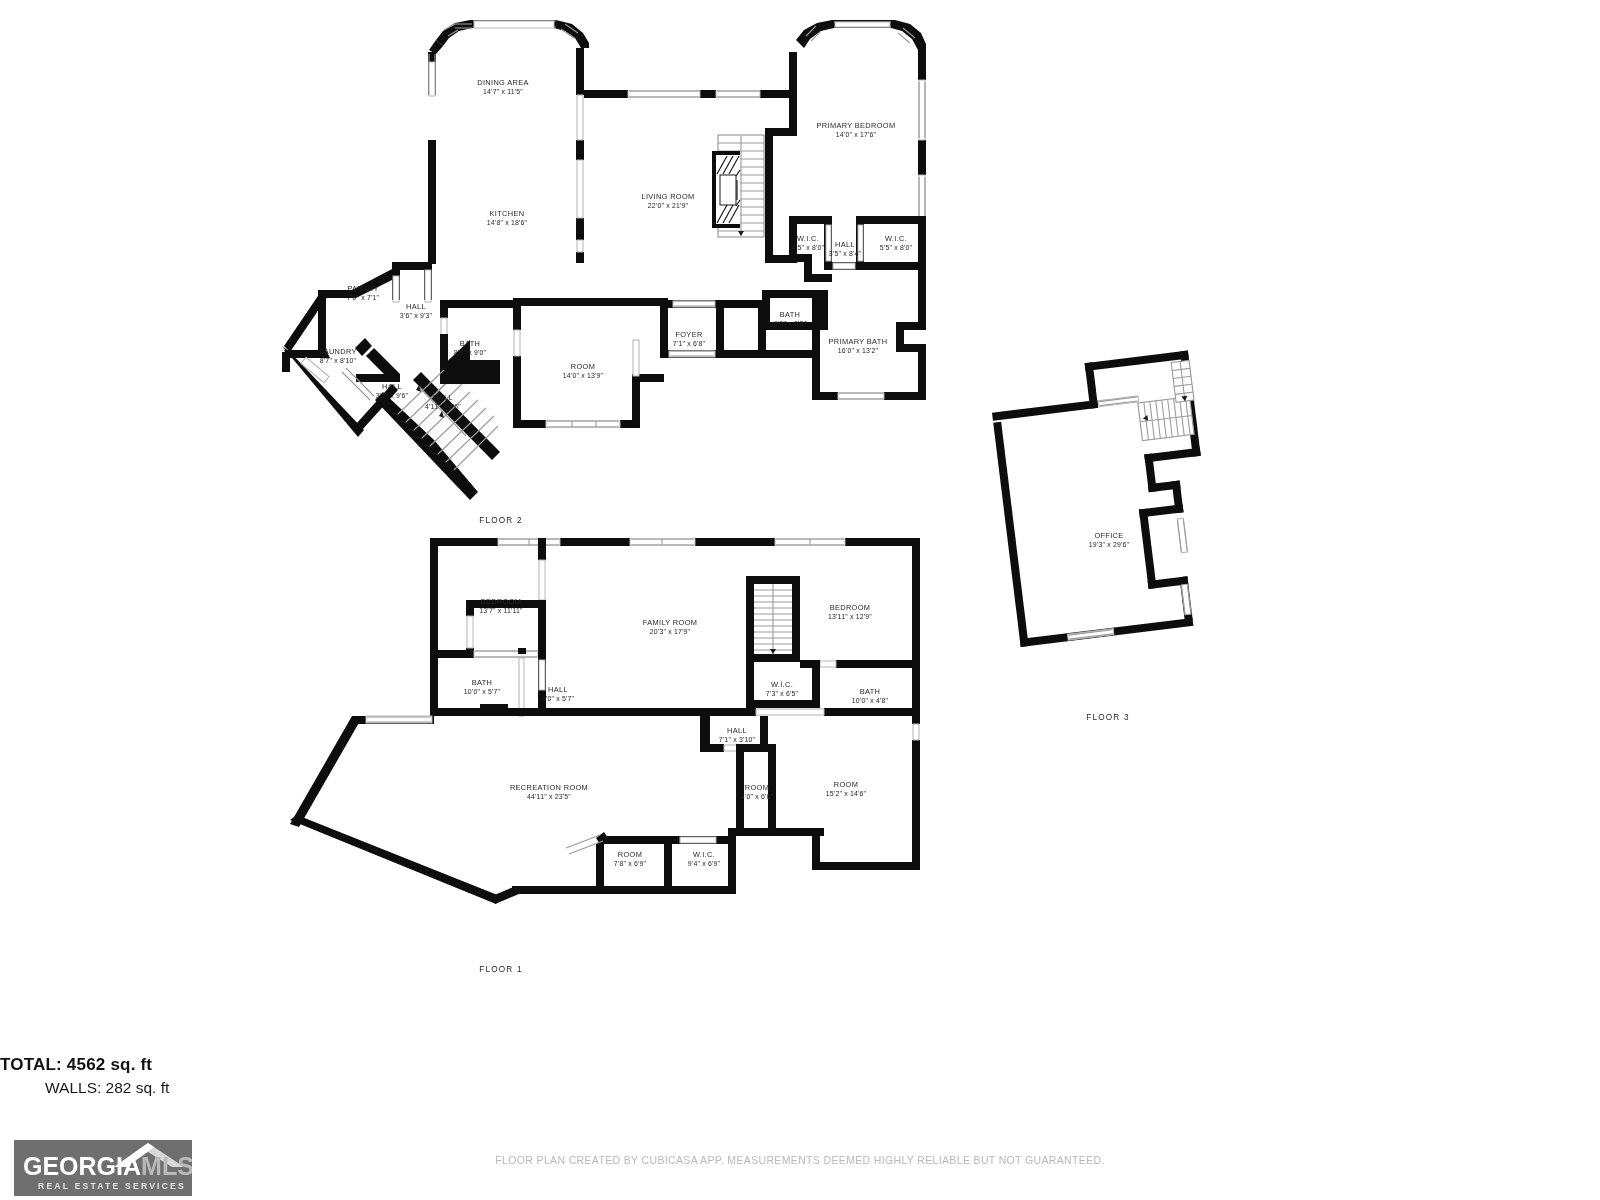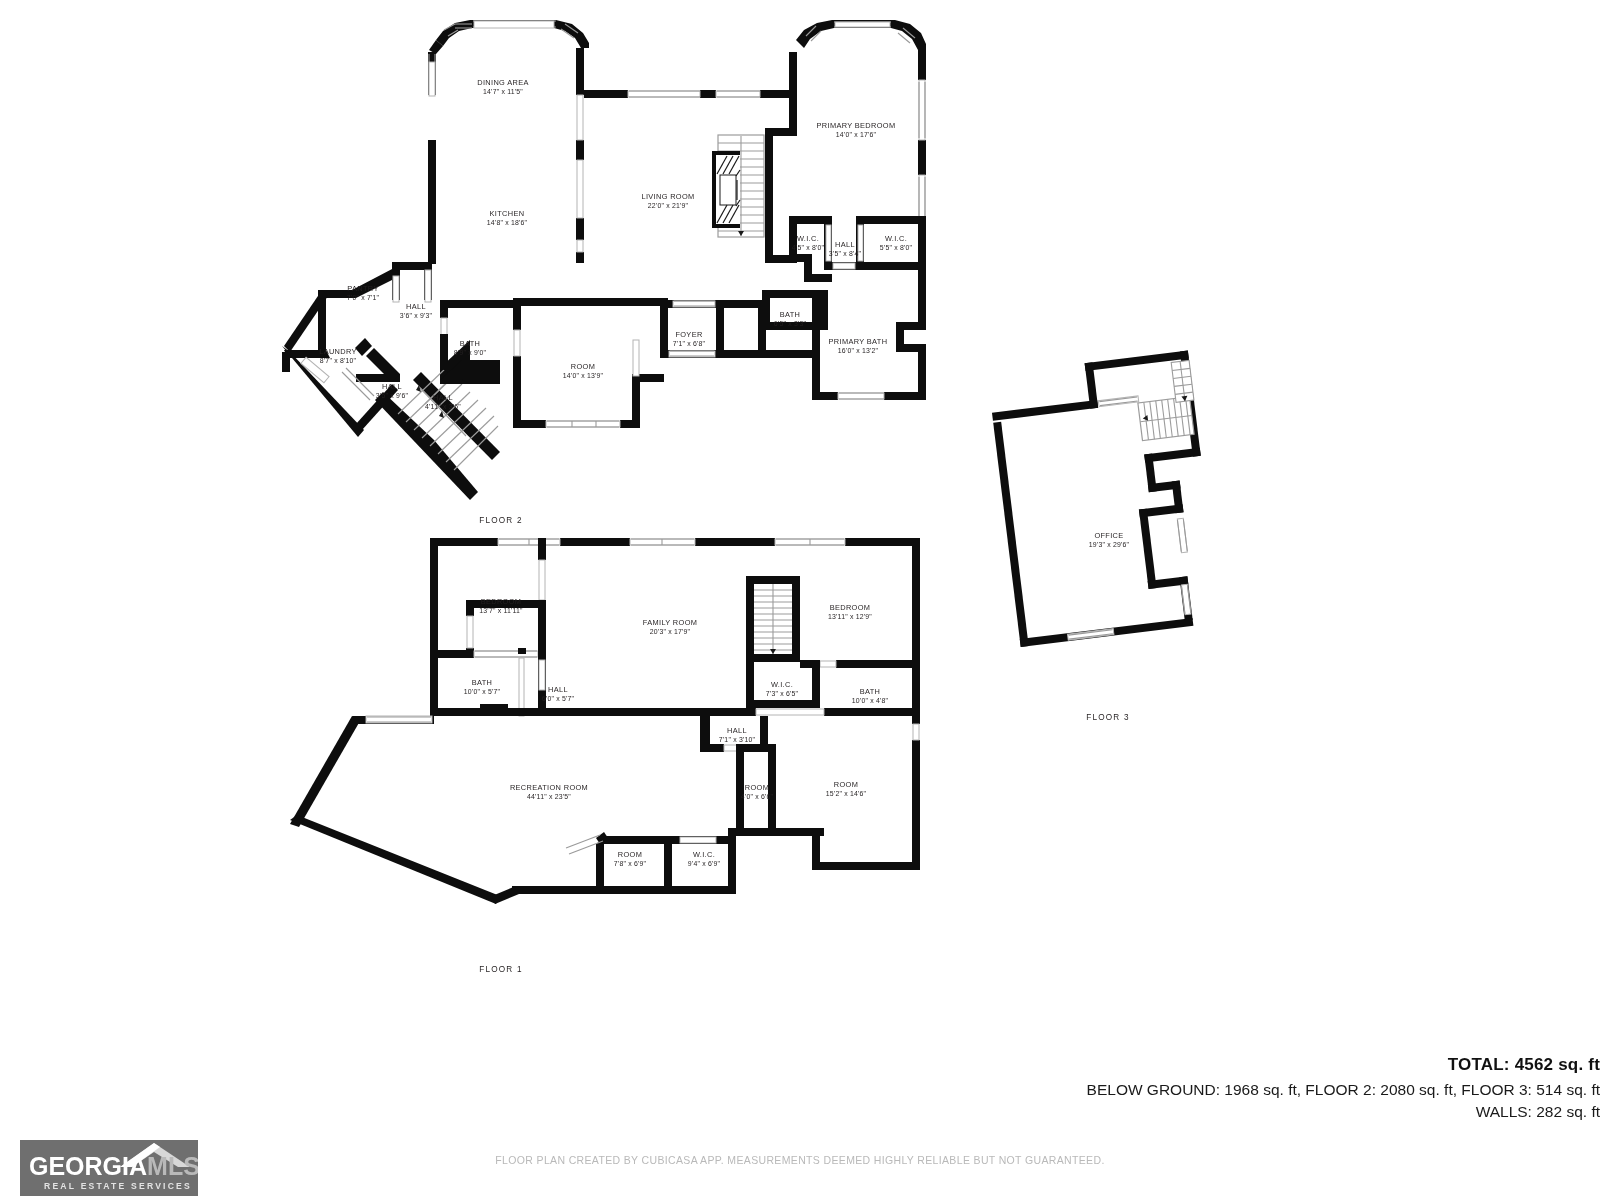--- a/index.html
+++ b/index.html
@@ -17,29 +17,29 @@
   .stairline{fill:none;stroke:#9c9c9c;stroke-width:1.1;}
   .hatchline{fill:none;stroke:#1a1a1a;stroke-width:1.2;}
 
   .rlabel{font-family:"Liberation Sans", sans-serif;fill:#231f20;text-anchor:middle;}
   .rname{font-size:7.4px;letter-spacing:.35px;}
   .rdim{font-size:6.9px;letter-spacing:.2px;}
   .floorlbl{font-size:8.2px;letter-spacing:1.2px;fill:#231f20;text-anchor:middle;
             font-family:"Liberation Sans", sans-serif;}
 
   
-  #footer{position:absolute;left:0;top:1055px;width:1600px;text-align:right;}
+  #footer{position:absolute;left:0;top:1055px;width:1600px;text-align:left;}
   #total-line{font-size:17px;font-weight:bold;letter-spacing:.2px;color:#111;margin:0;}
   #breakdown-line{font-size:15.5px;color:#1a1a1a;margin:6px 0 0 0;}
   #walls-line{font-size:15.5px;color:#1a1a1a;margin:4px 0 0 0;padding-left:45px;}
   #disclaimer{position:absolute;left:0;top:1154px;width:1600px;text-align:center;
               font-size:10.5px;letter-spacing:.35px;color:#b9b9b9;}
 
   
-  #mls-logo{position:absolute;left:20px;top:1140px;width:178px;height:56px;
+  #mls-logo{position:absolute;left:14px;top:1140px;width:178px;height:56px;
             background:#6f6f6f;overflow:hidden;}
   #mls-logo .roof{position:absolute;left:98px;top:2px;width:74px;height:26px;}
   #logo-word{position:absolute;left:9px;top:14px;font-size:25px;letter-spacing:0px;
              font-weight:bold;line-height:1;}
   #logo-word .g{color:#ffffff;}
   #logo-word .m{color:#b9b9b9;}
   #logo-sub{position:absolute;left:24px;top:41px;font-size:8.6px;letter-spacing:2.2px;
             color:#e3e3e3;font-weight:bold;}
 </style>
 </head>
@@ -644,21 +644,20 @@
           <text class="rlabel rdim" x="1109" y="547">19'3" x 29'6"</text>
         </g>
       </g>
   <text class="floorlbl" x="1108" y="720">FLOOR 3</text>
 
 </svg>
 </div>
 
 <div id="footer">
   <p id="total-line">TOTAL: 4562 sq. ft</p>
-  <p id="breakdown-line">BELOW GROUND: 1968 sq. ft, FLOOR 2: 2080 sq. ft, FLOOR 3: 514 sq. ft</p>
   <p id="walls-line">WALLS: 282 sq. ft</p>
 </div>
 <div id="disclaimer">FLOOR PLAN CREATED BY CUBICASA APP. MEASUREMENTS DEEMED HIGHLY RELIABLE BUT NOT GUARANTEED.</div>
 
 <div id="mls-logo">
   <svg class="roof" viewBox="0 0 74 26">
     <path d="M2,25 L36,1 L72,25 L60,25 L36,10 L14,25 Z" fill="#d8d8d8"></path>
     <path d="M2,25 L36,1 L42,5 L14,25 Z" fill="#ffffff"></path>
   </svg>
   <div id="logo-word"><span class="g">GEORGIA</span><span class="m">MLS</span></div>

